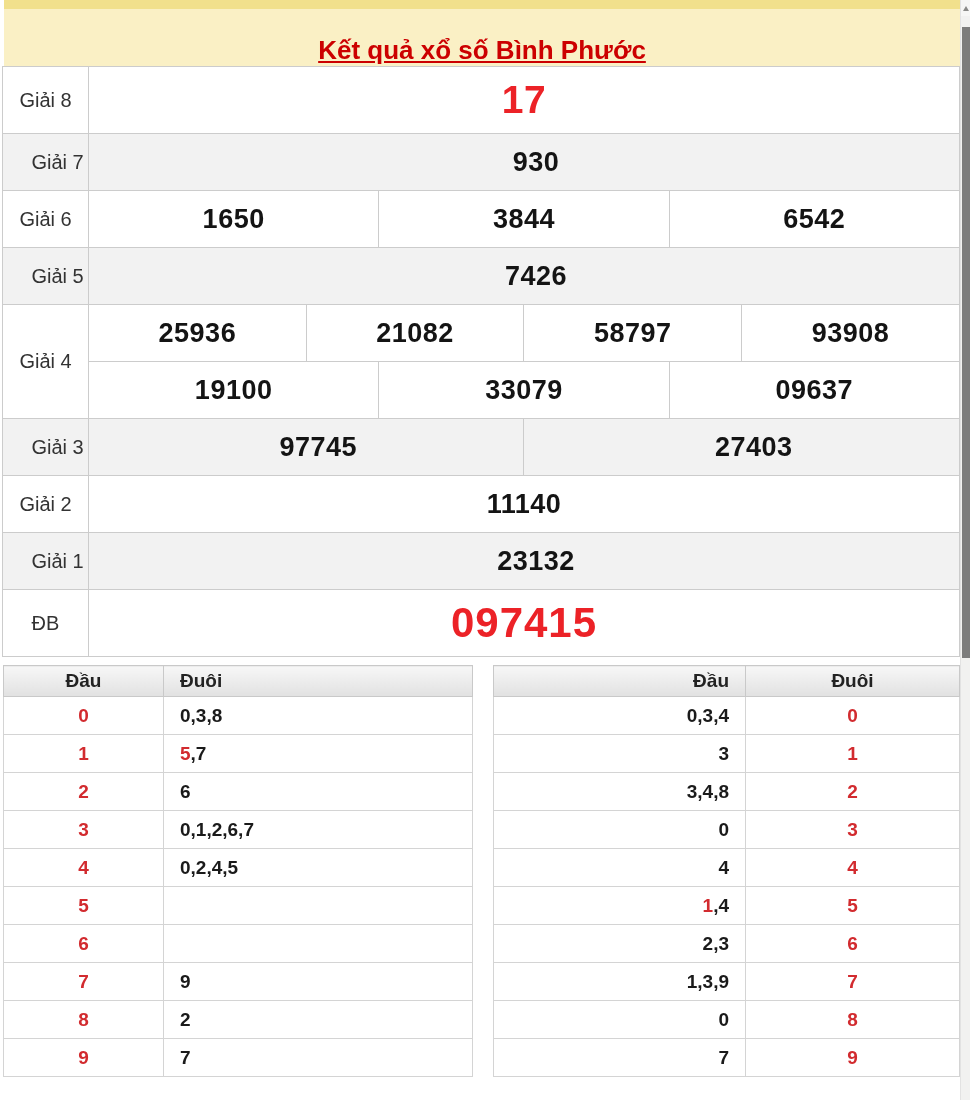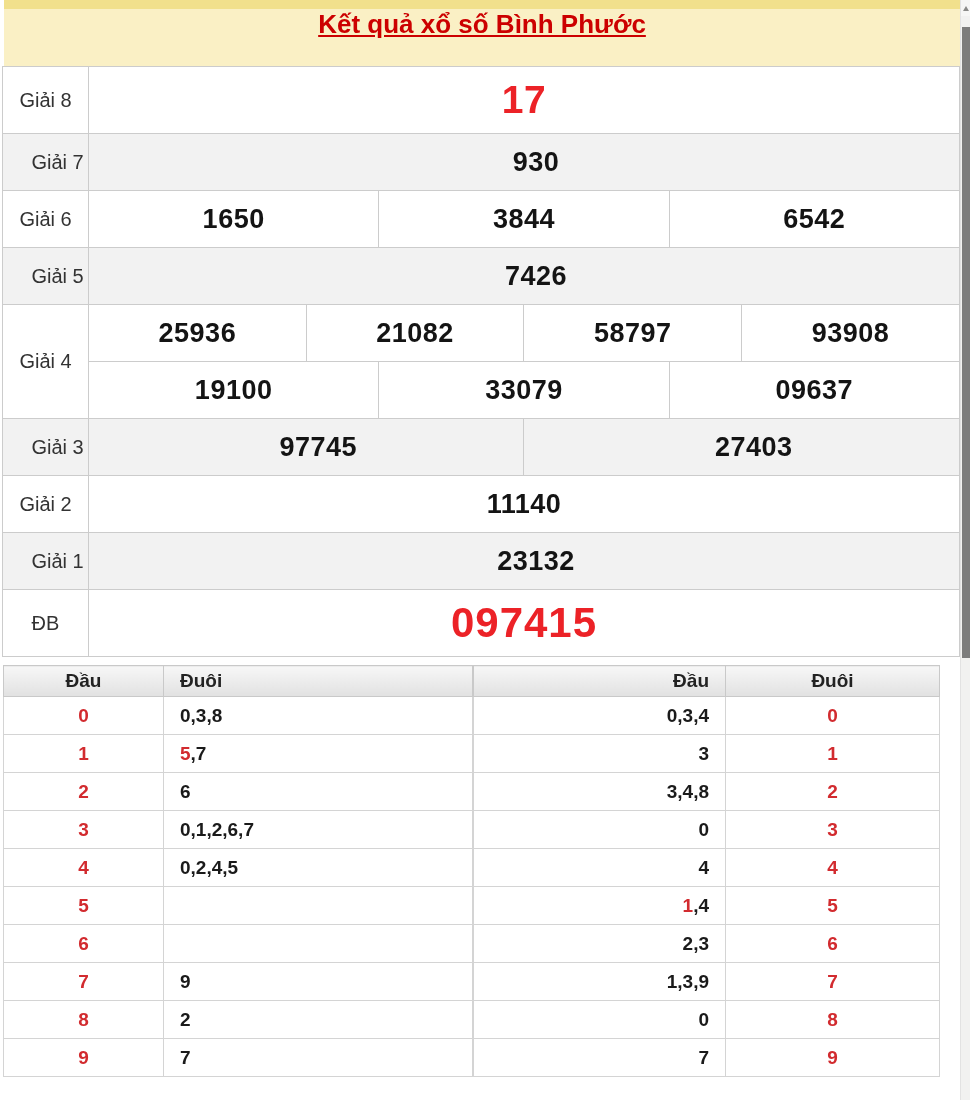--- a/index.html
+++ b/index.html
@@ -7,21 +7,21 @@
   body {
     width:970px; height:1100px; position:relative; overflow:hidden;
     background:#ffffff;
     font-family:"Liberation Sans", sans-serif;
   }
   .content { position:absolute; left:2px; top:0; width:958px; }
 
   
   .title-bar {
     height:66px; background:#faf0c5; border-top:9px solid #f1e08c;
-    display:flex; align-items:flex-start; justify-content:center; gap:25px;
+    display:flex; align-items:flex-end; justify-content:center; gap:25px;
     margin-left:2px;
   }
   .title-link {
     color:#cc0000; font-weight:bold; font-size:26px;
     text-decoration:underline; cursor:pointer;
   }
   .title-date { color:#111111; font-weight:bold; font-size:30px; }
 
   
   table { border-collapse:collapse; }
@@ -37,21 +37,21 @@
     letter-spacing:0.5px;
   }
   .results tr.stripe td { background:#f2f2f2;padding-left:25px; }
   .results tr.rw td { background:#ffffff;margin-top:32px; }
   .results td.h-std { height:57px; }
   .results td.h-lg  { height:67px; }
   .results td.red8  { color:#ec2227; font-size:39px; }
   .results td.reddb { color:#ec2227; font-size:42px; letter-spacing:1px; }
 
   
-  .tails-wrap { display:flex; margin-top:8px; margin-left:1px; }
+  .tails-wrap { display:flex; gap:20px; margin-top:8px; margin-left:1px; }
   .tails { background:#ffffff; }
   .tails th {
     height:31px; border:1px solid #c9c9c9;
     background:linear-gradient(#f7f7f7,#e1e1e1);
     font-size:19px; color:#222222; font-weight:bold;
   }
   .tails td {
     height:38px; border:1px solid #d4d4d4;
     font-size:19px; font-weight:bold; color:#1a1a1a;
   }

